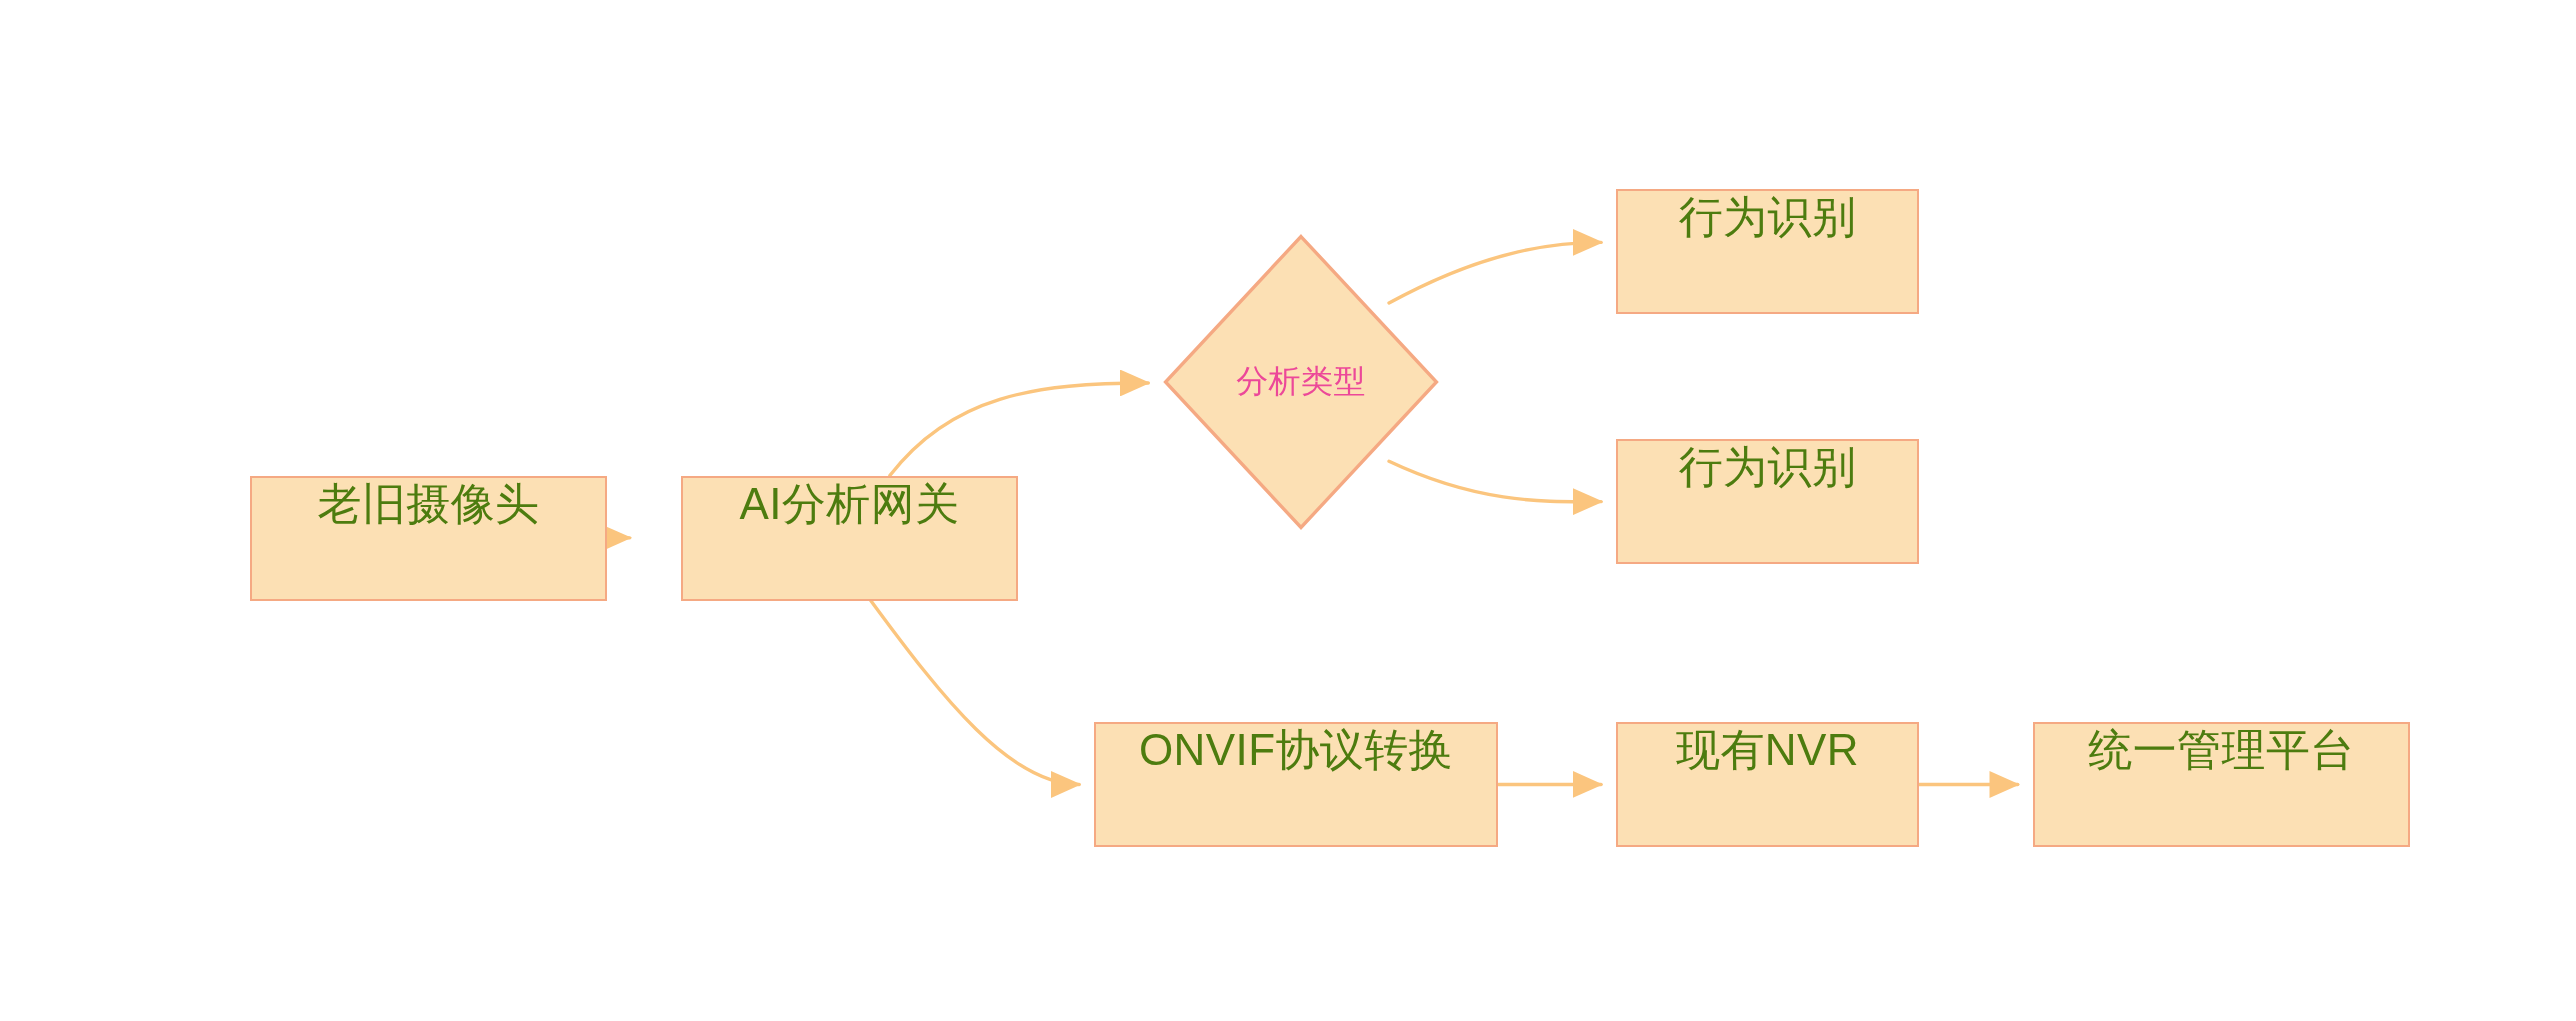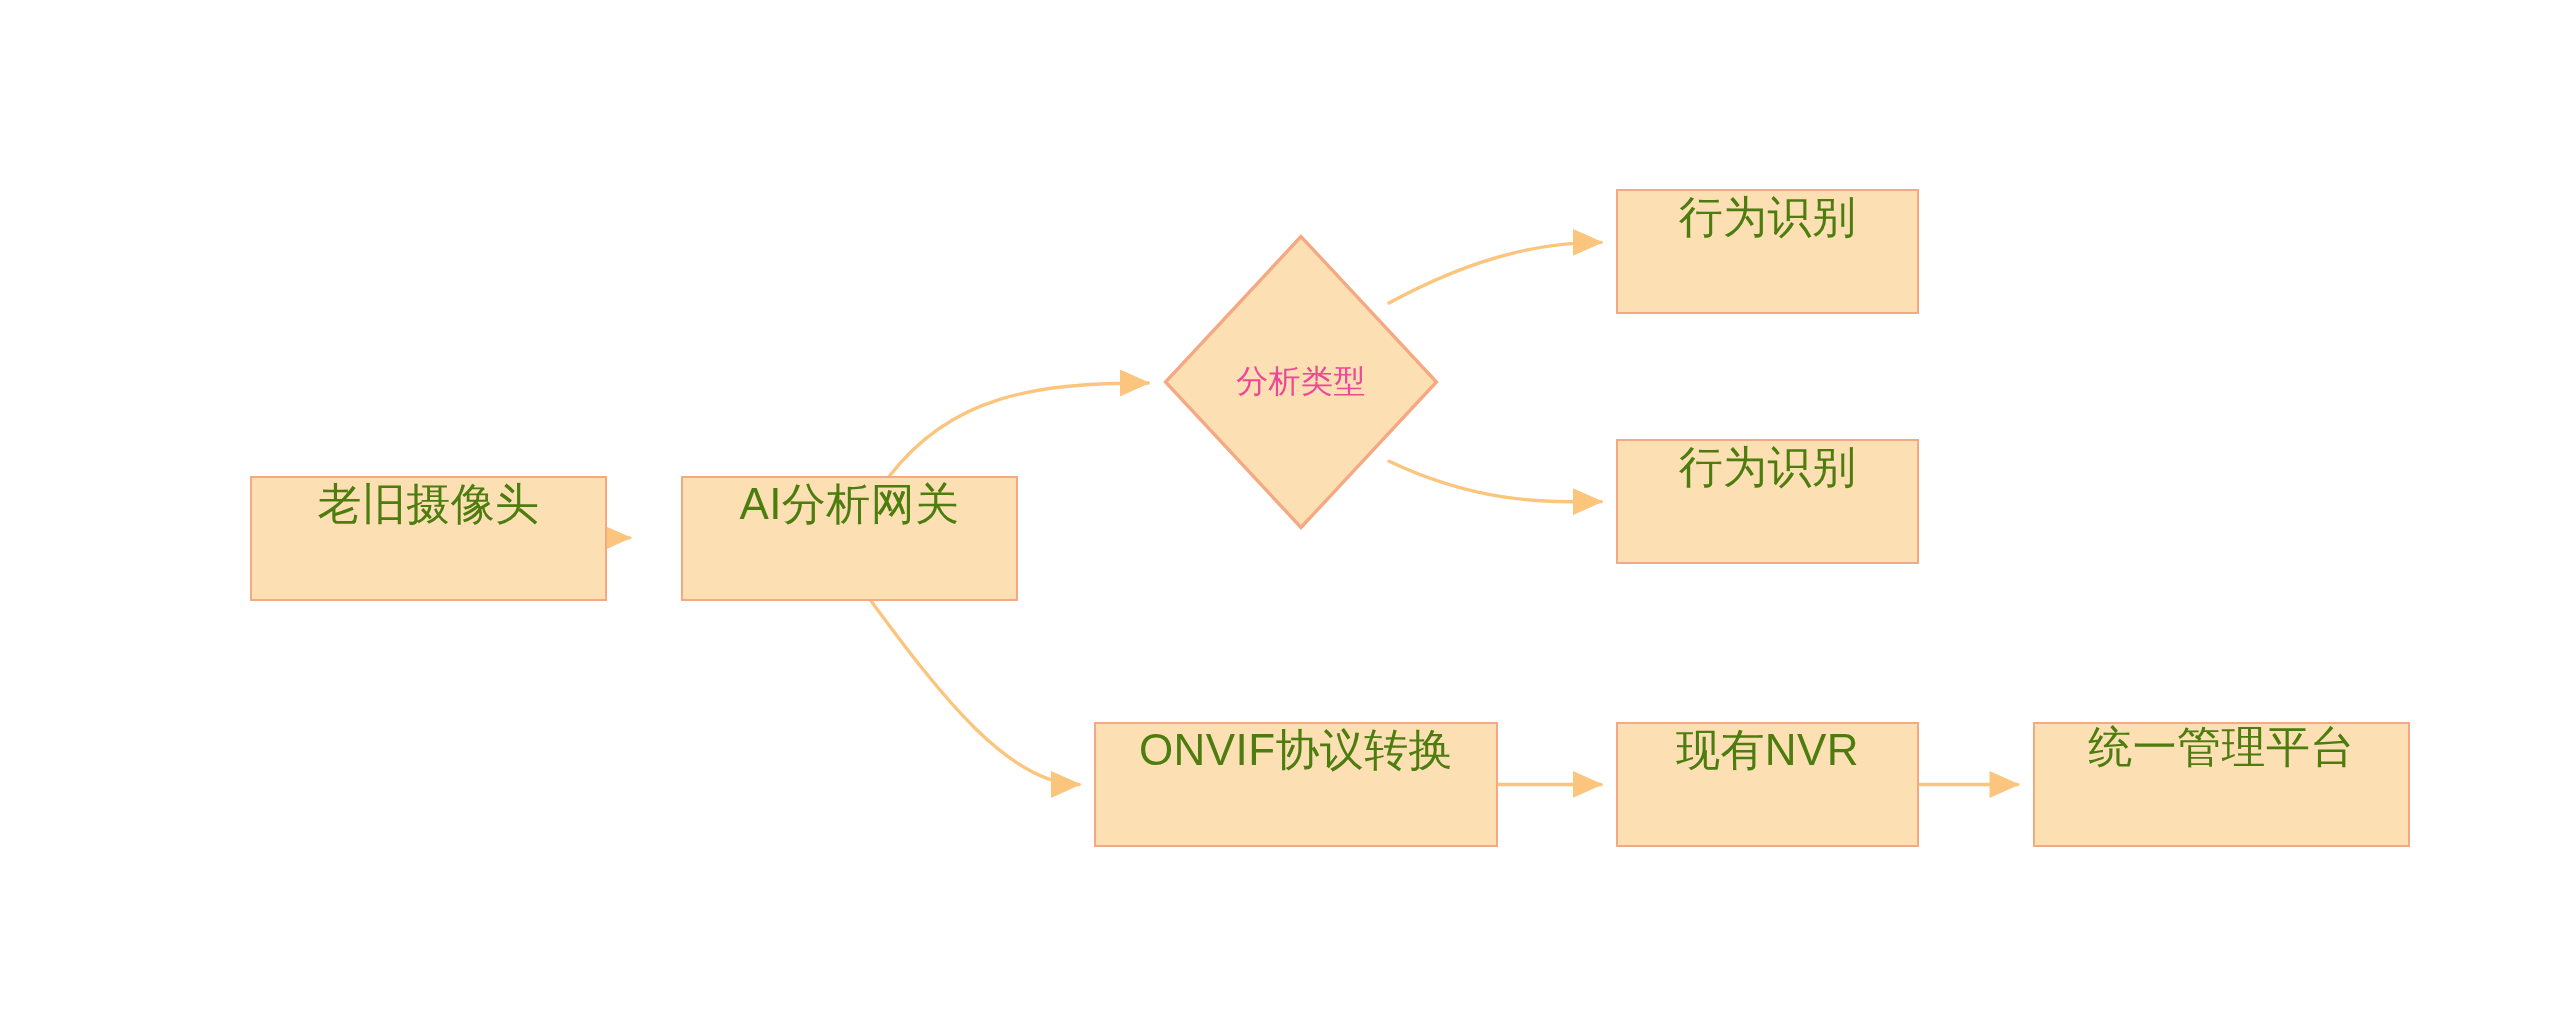--- a/index.html
+++ b/index.html
@@ -118,18 +118,18 @@
   </div>
 
   <div class="node" style="left:1094px; top:722px; width:404px; height:125px;">
     <span class="node-label">ONVIF协议转换</span>
   </div>
 
   <div class="node" style="left:1616px; top:722px; width:303px; height:125px;">
     <span class="node-label">现有NVR</span>
   </div>
 
-  <div class="node" style="left:2033px; top:722px; width:377px; height:125px;font-family:Liberation Mono, monospace;">
+  <div class="node" style="left:2033px; top:722px; width:377px; height:125px;">
     <span class="node-label">统一管理平台</span>
   </div>
 
 </div>
 
 
 </body></html>

